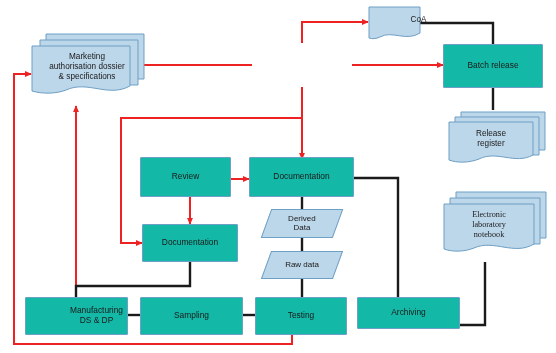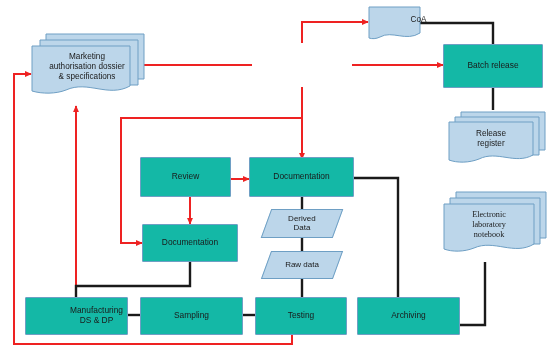--- a/index.html
+++ b/index.html
@@ -210,17 +210,17 @@
   </div>
 
   <div class="node proc" style="left:140px; top:297px; width:103px; height:38px; font-size:8.4px;">
     <span class="lbl">Sampling</span>
   </div>
 
   <div class="node proc" style="left:255px; top:297px; width:92px; height:38px; font-size:8.4px;">
     <span class="lbl">Testing</span>
   </div>
 
-  <div class="node proc" style="left:357px; top:297px; width:103px; height:38px; font-size:8.4px;">
+  <div class="node proc" style="left:357px; top:297px; width:103px; height:32px; font-size:8.4px;">
     <span class="lbl">Archiving</span>
   </div>
 
 </div>
 
 </body></html>

